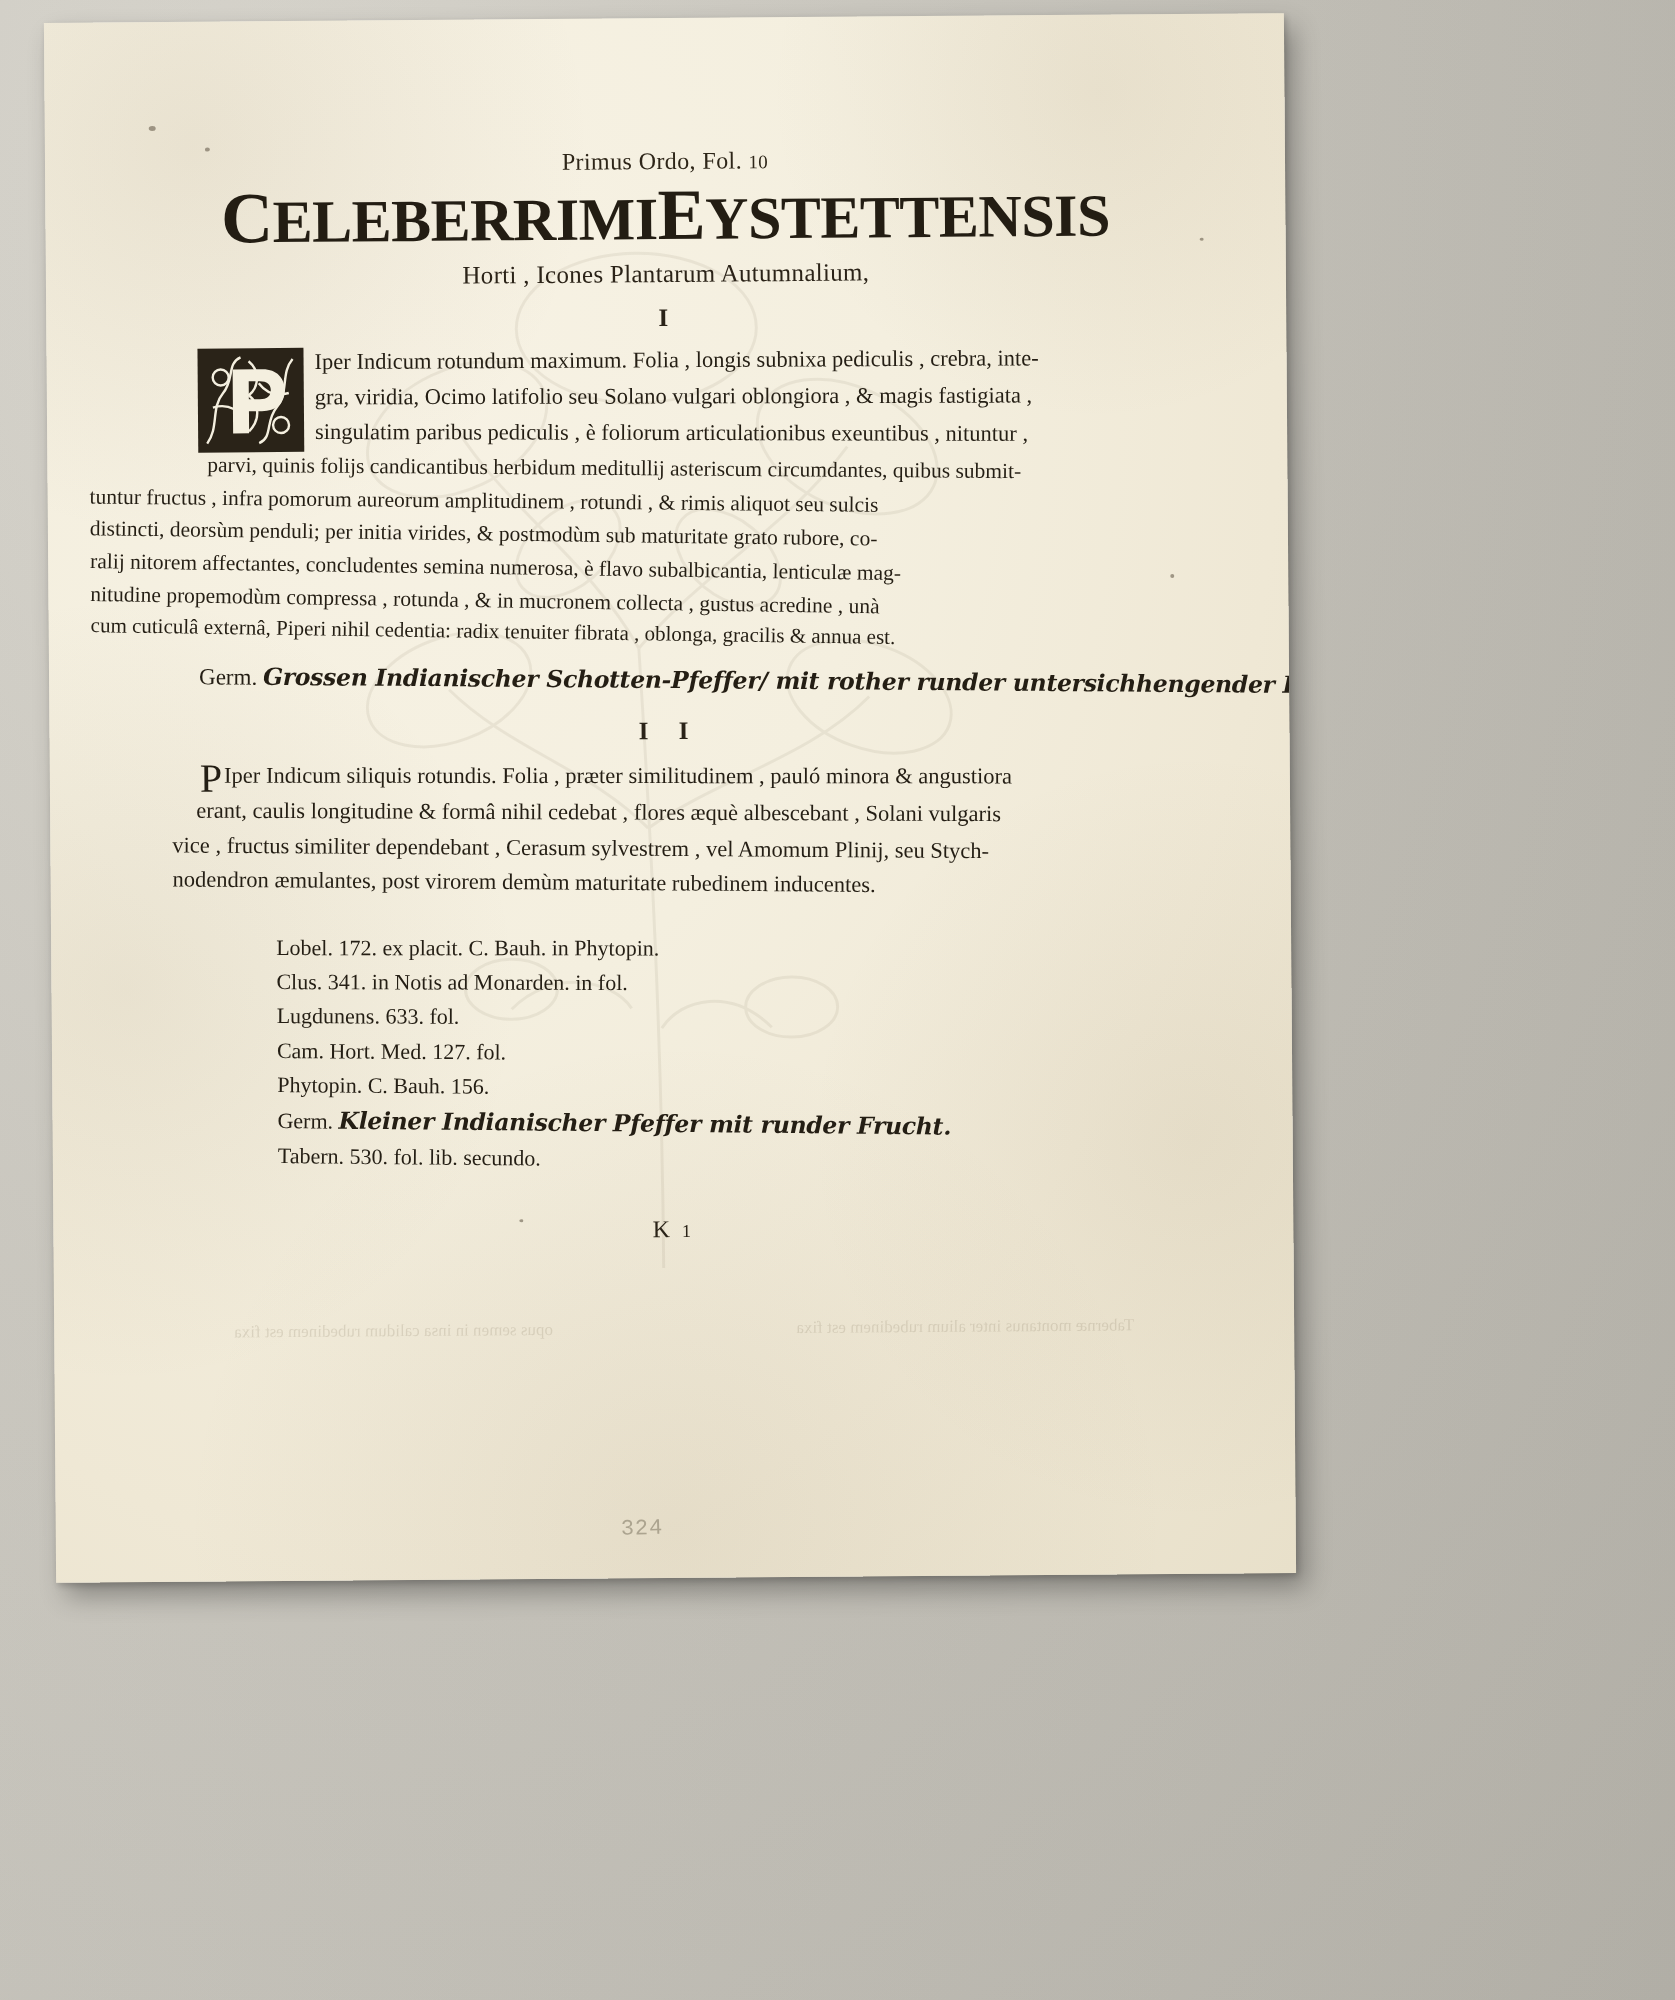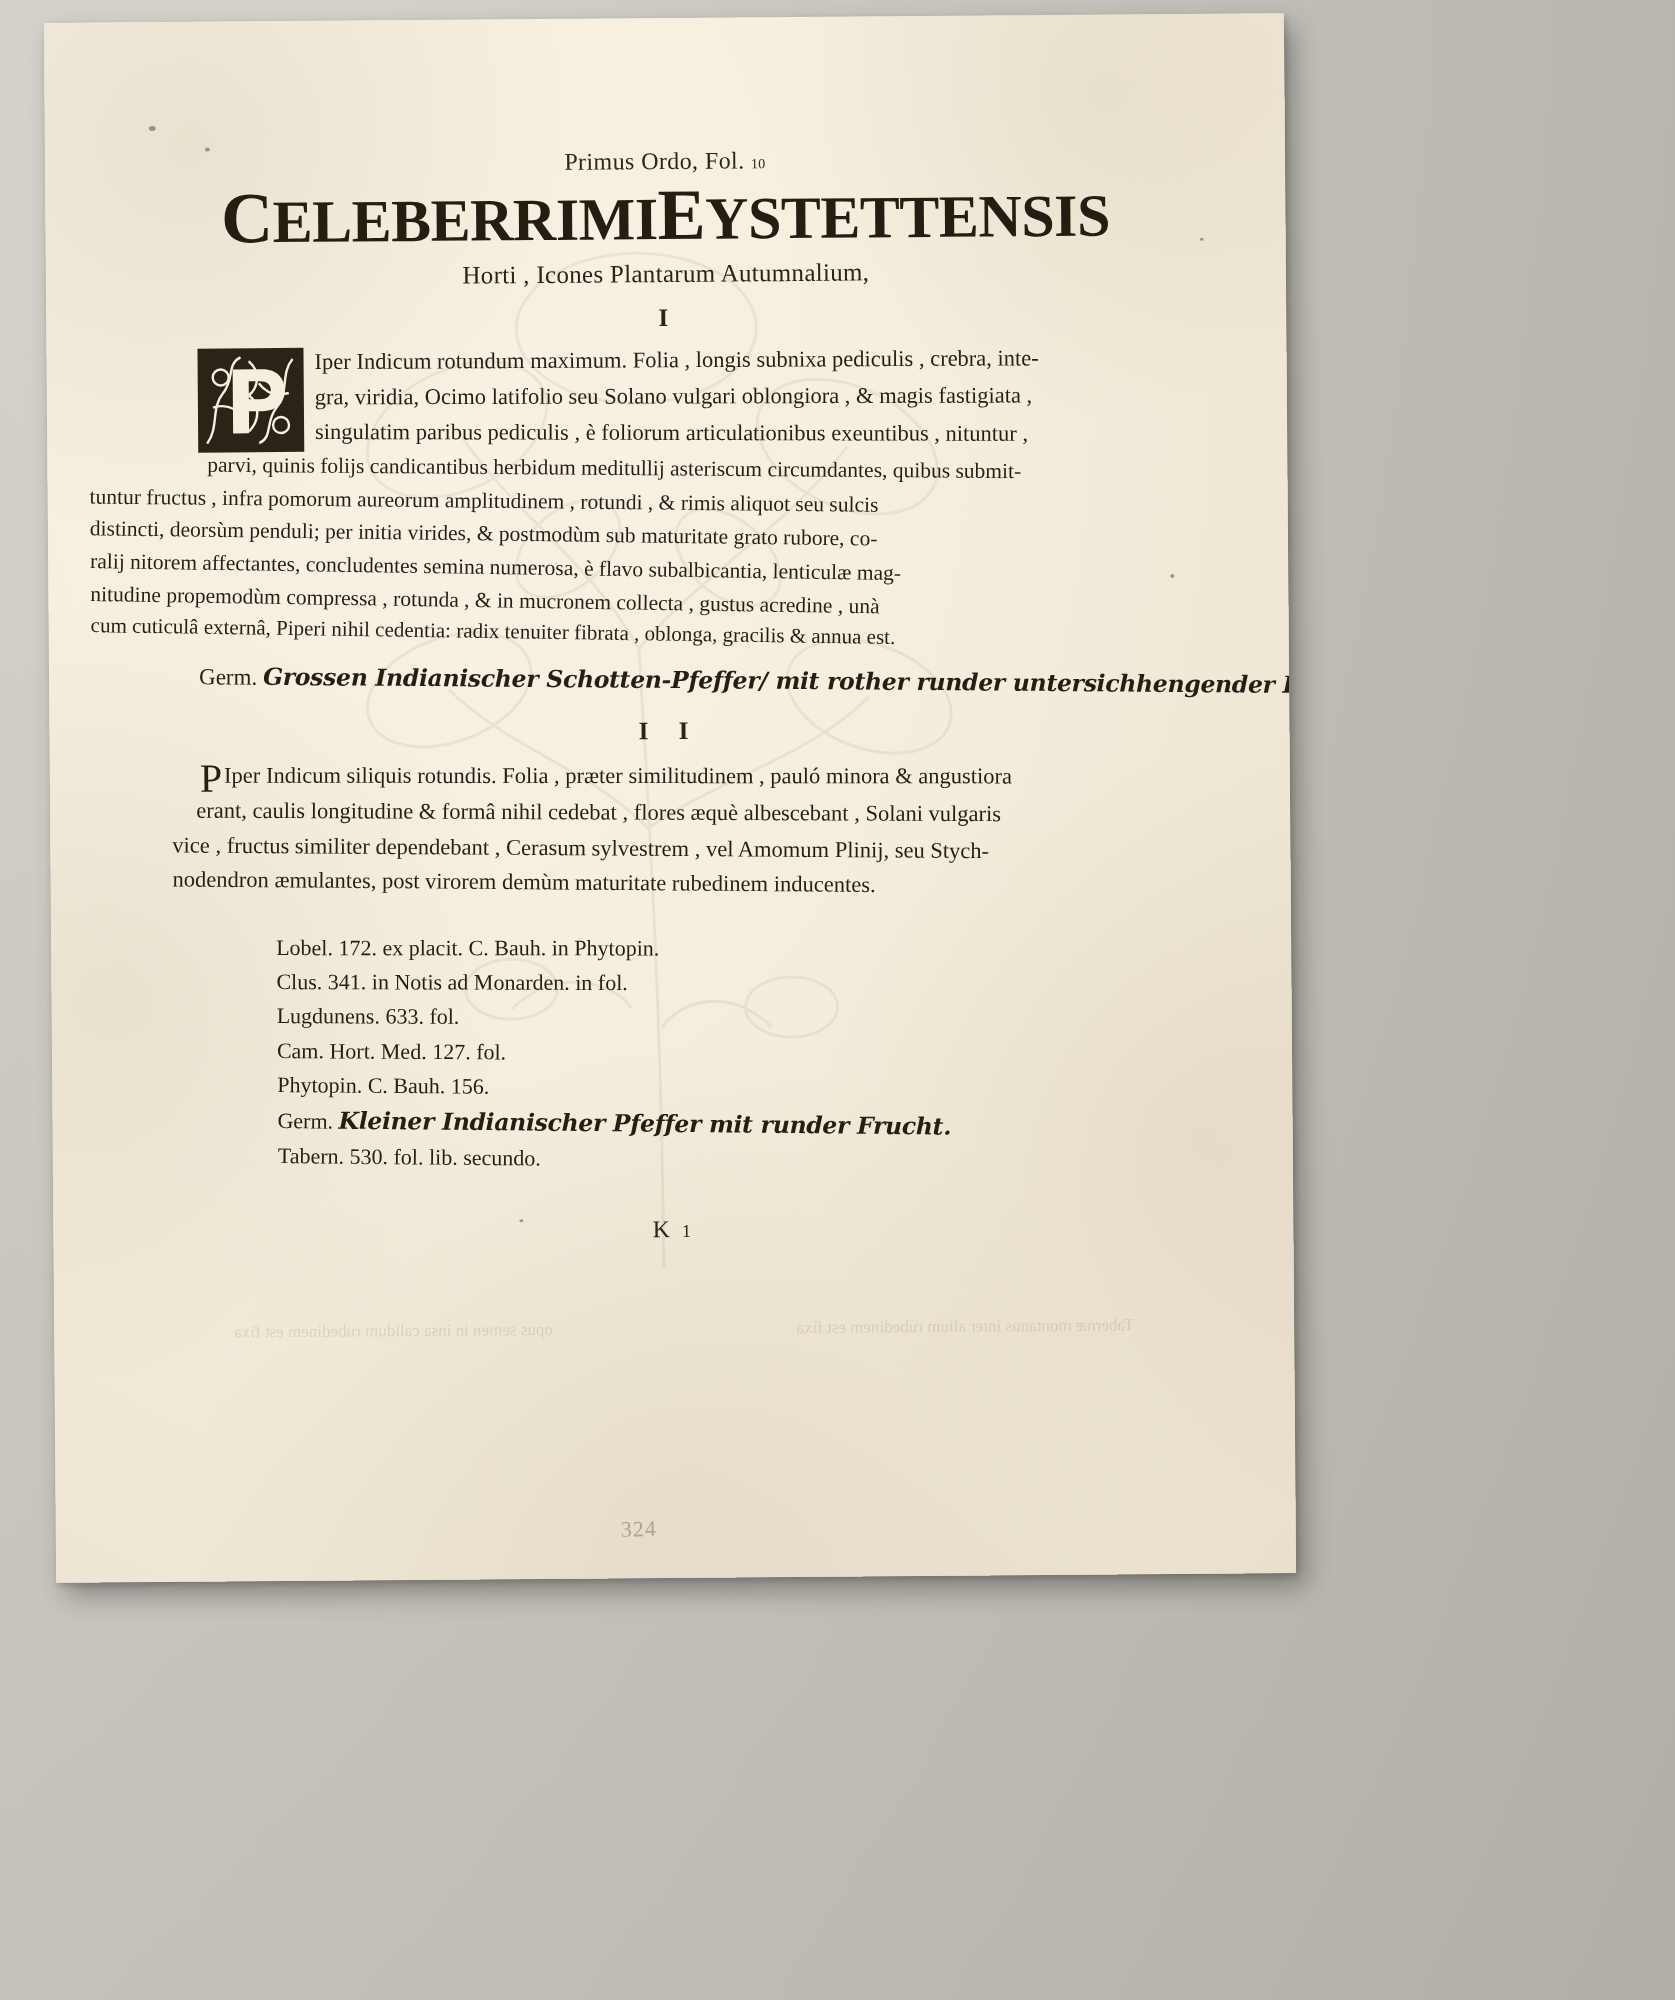--- a/index.html
+++ b/index.html
@@ -103,21 +103,21 @@
     color: #2a2318;
   }
 
   .running-head {
     text-align: center;
     font-size: 24px;
     letter-spacing: 0.4px;
     margin: 0 0 4px 0;
     color: #2e2619;
   }
-  .running-head .foliosmall { font-size: 14px; }
+  .running-head .foliosmall { font-size: 19px; }
 
   .main-title {
     text-align: center;
     font-size: 60px;
     line-height: 1.02;
     margin: 2px 0 0 0;
     letter-spacing: -0.5px;
     font-weight: 700;
     color: #231d13;
     font-family: "Liberation Serif", serif;
@@ -212,21 +212,21 @@
   .signature .sm { font-size: 18px; }
 
   
   .pencil-num {
     position: absolute;
     left: 565px;
     top: 1498px;
     font-size: 22px;
     color: #8e8672;
     opacity: 0.65;
-    font-family: Liberation Serif, serif;
+    font-family: Liberation Mono, monospace;
     letter-spacing: 1px;
     transform: rotate(-1deg);
   }
 </style>
 </head>
 <body>
 
 <div class="backdrop"></div>
 
 <div class="sheet">

